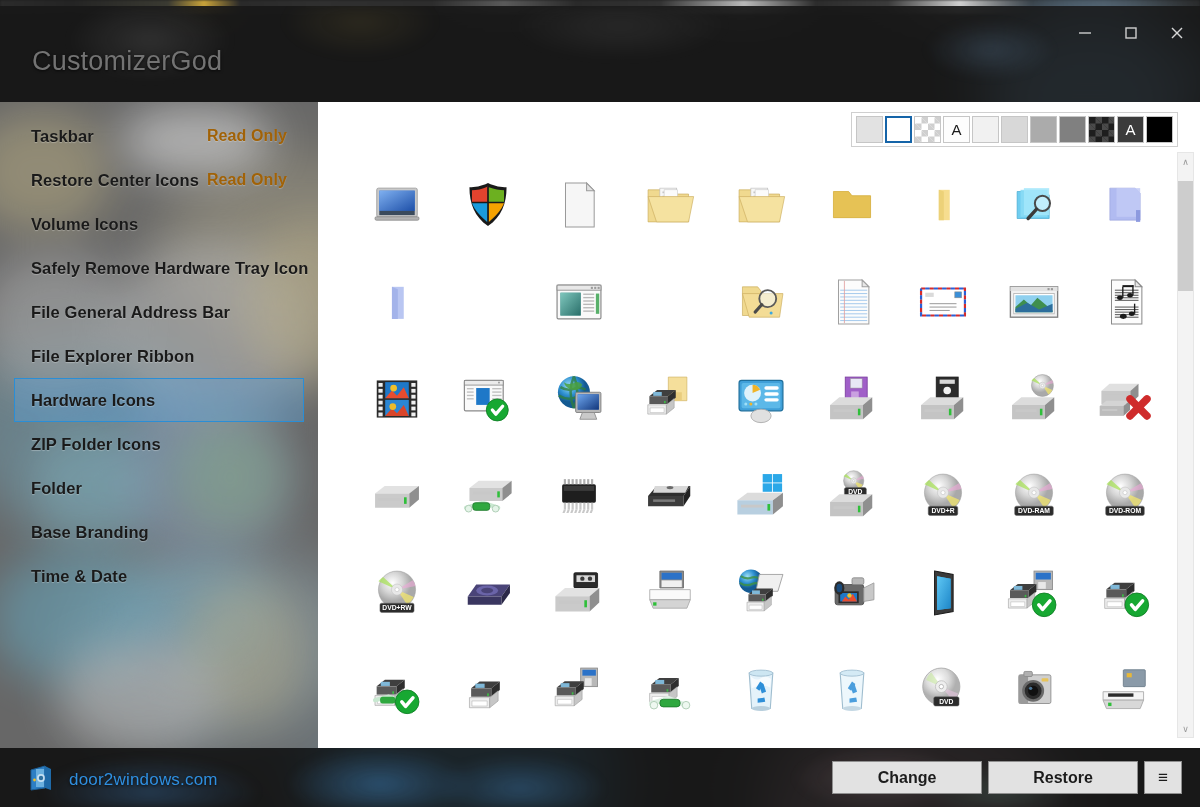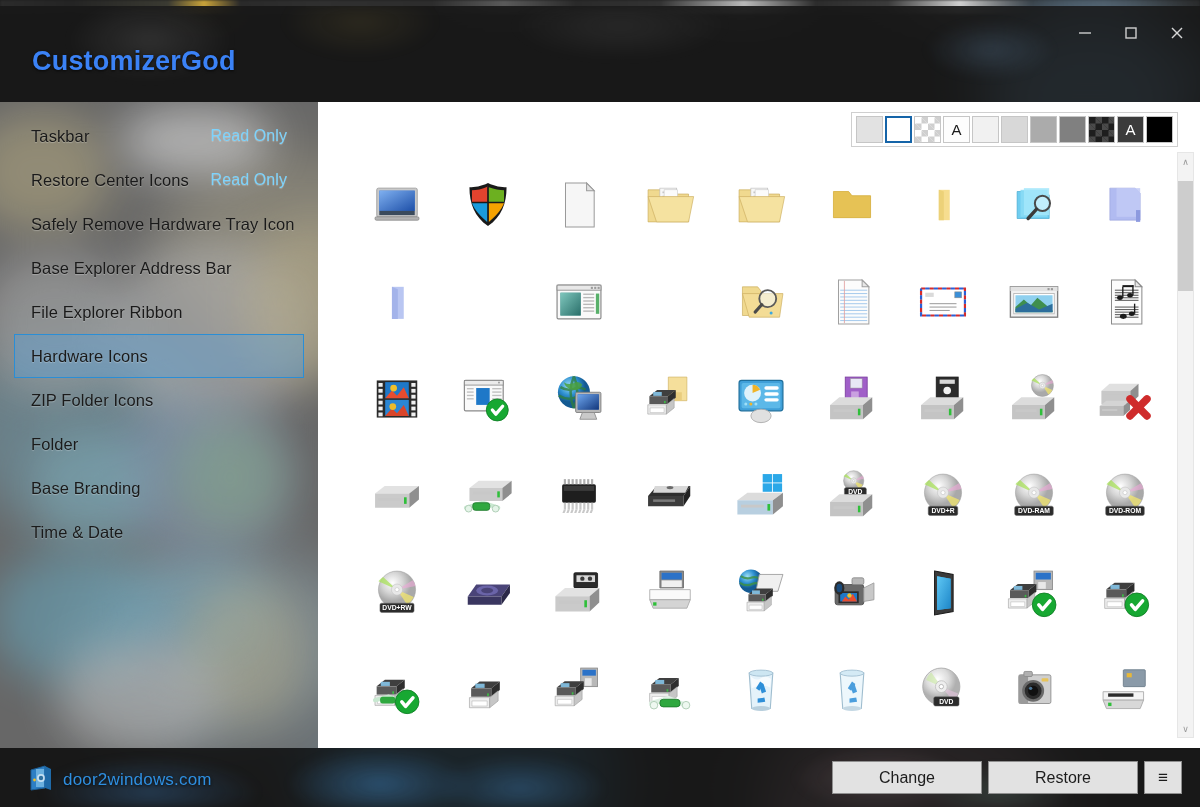--- a/index.html
+++ b/index.html
@@ -39,21 +39,21 @@
     position:absolute; inset:0;
     background:
       radial-gradient(120px 60px at 150px 34px, rgba(255,255,255,.10), transparent 70%),
       radial-gradient(160px 50px at 620px 20px, rgba(255,255,255,.07), transparent 70%),
       radial-gradient(90px 40px at 990px 44px, rgba(130,180,230,.18), transparent 72%),
       radial-gradient(110px 50px at 360px 16px, rgba(210,180,80,.10), transparent 72%);
     filter:blur(6px);
   }
   #app-title {
     position:absolute; left:32px; top:40px;
-    font-size:27px; color:#3b82f6; font-weight:700; letter-spacing:.2px;
+    font-size:27px; color:#737373; font-weight:400; letter-spacing:.2px;
     text-shadow:0 1px 3px rgba(0,0,0,.7);
   }
   .wincontrols { position:absolute; right:0; top:0; height:54px; display:flex; }
   .wc {
     width:46px; height:54px; display:flex; align-items:center; justify-content:center;
     color:#d8d8d8;
   }
   .wc svg { display:block; }
 
   
@@ -70,23 +70,24 @@
   #sidebar .sb-veil {
     position:absolute; inset:0; background:rgba(125,125,125,0.48);
   }
   #nav { position:relative; padding-top:12px; }
   .nav-item {
     position:relative;
     height:44px; margin:0 14px; padding:0 16px;
     display:flex; align-items:center; justify-content:space-between;
     color:#1a1a1a; font-size:16.5px; letter-spacing:.1px;
     border:1px solid transparent;
+    font-weight:bold;
   }
   .nav-item .lbl { text-shadow:0 1px 1px rgba(255,255,255,.28); white-space:nowrap; }
-  .nav-item .ro { color:#7dd3fc; font-size:16px; text-shadow:0 1px 1px rgba(255,255,255,.25); }
+  .nav-item .ro { color:#a16207; font-size:16px; text-shadow:0 1px 1px rgba(255,255,255,.25); }
   .nav-item.selected {
     background:rgba(90,160,215,0.42);
     border:1px solid #2a8ed6;
   }
 
   
   #content {
     position:absolute; left:318px; top:102px; width:882px; height:646px;
     background:#ffffff;
   }
@@ -149,34 +150,34 @@
     position:absolute; inset:0;
     background:
       radial-gradient(130px 50px at 380px 36px, rgba(70,150,220,.38), transparent 72%),
       radial-gradient(120px 46px at 520px 40px, rgba(70,150,220,.30), transparent 72%),
       radial-gradient(150px 48px at 150px 44px, rgba(60,130,200,.30), transparent 74%),
       radial-gradient(120px 44px at 880px 30px, rgba(200,160,170,.16), transparent 74%),
       radial-gradient(100px 40px at 1000px 44px, rgba(120,200,170,.14), transparent 74%);
     filter:blur(5px);
   }
   #brand {
-    position:absolute; left:28px; top:16px; display:flex; align-items:center; gap:9px;
+    position:absolute; left:28px; top:16px; display:flex; align-items:center; gap:15px;
   }
   #brand .txt {
     color:#2f8fe0; font-size:17px; letter-spacing:.2px;
     text-shadow:0 1px 3px rgba(0,0,0,.8);
   }
   #bottombar .actions {
     position:absolute; right:18px; top:13px; display:flex; align-items:center; gap:6px;
   }
   .btn {
     height:33px; min-width:150px; padding:0 14px;
     background:#e2e2e2; border:1px solid #8f8f8f;
     color:#1c1c1c; font-size:16px;
-    display:flex; align-items:center; justify-content:center;
+    display:flex; align-items:center; justify-content:center;font-weight:bold;
   }
   .btn.menu { min-width:0; width:38px; font-size:17px; }
 </style>
 </head>
 <body>
 
 <div id="backdrop">
   <div class="bd-ribbon"></div>
   <div class="bd-blob" style="left:-40px;top:330px;width:260px;height:200px;background:#2fb4e8;"></div>
   <div class="bd-blob" style="left:160px;top:150px;width:240px;height:200px;background:#d9c47a;"></div>
@@ -230,24 +231,27 @@
     <div id="nav">
         <div class="nav-item">
           <span class="lbl">Taskbar</span>
           <span class="ro">Read Only</span>
         </div>
         <div class="nav-item">
           <span class="lbl">Restore Center Icons</span>
           <span class="ro">Read Only</span>
         </div>
         <div class="nav-item">
+          <span class="lbl">Volume Icons</span>
+        </div>
+        <div class="nav-item">
           <span class="lbl">Safely Remove Hardware Tray Icon</span>
         </div>
         <div class="nav-item">
-          <span class="lbl">Base Explorer Address Bar</span>
+          <span class="lbl">File General Address Bar</span>
         </div>
         <div class="nav-item">
           <span class="lbl">File Explorer Ribbon</span>
         </div>
         <div class="nav-item selected">
           <span class="lbl">Hardware Icons</span>
         </div>
         <div class="nav-item">
           <span class="lbl">ZIP Folder Icons</span>
         </div>

